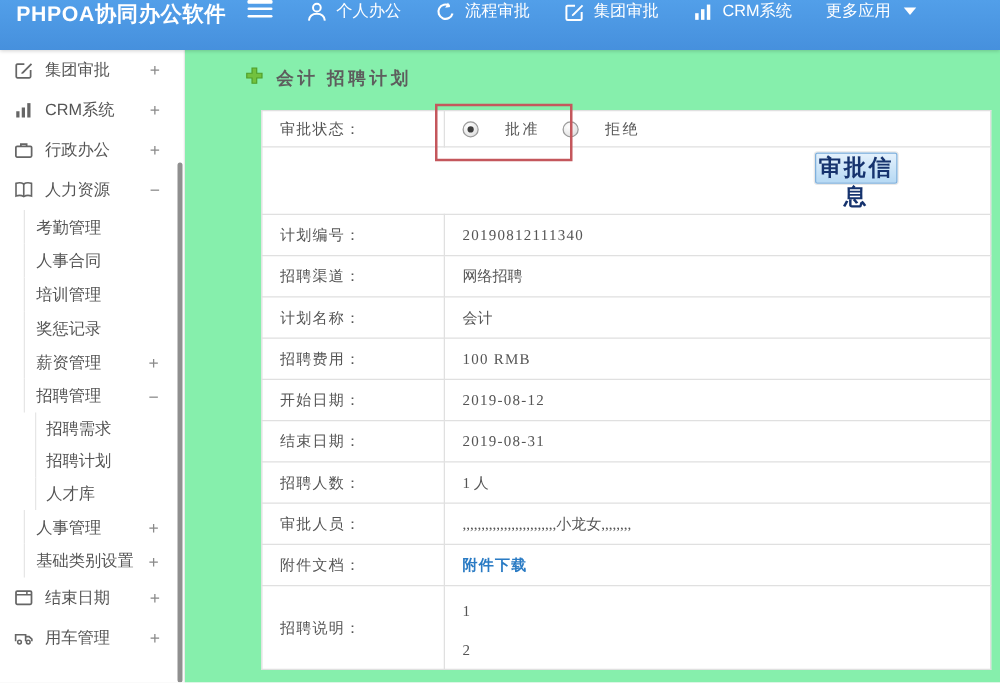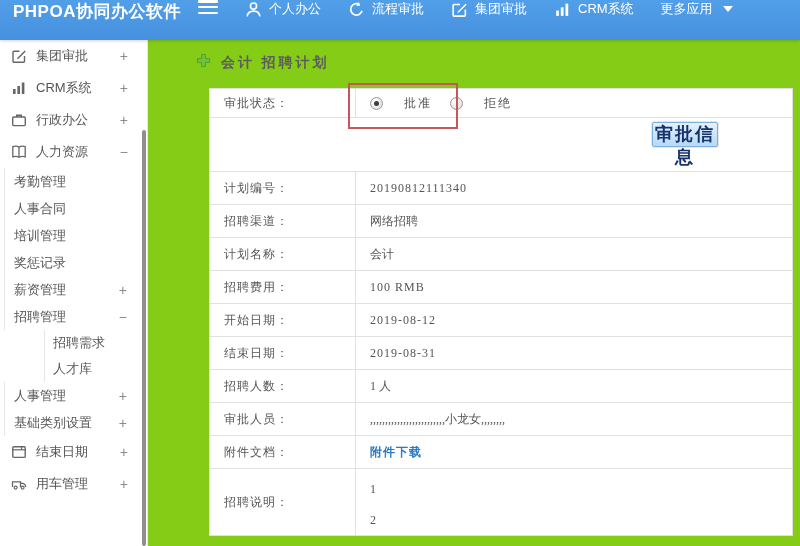--- a/index.html
+++ b/index.html
@@ -26,25 +26,25 @@
   
   .sidebar {
     position:absolute; top:40px; left:0; width:148px; height:506px;
     background:#fff; border-right:1px solid #e9e9e9; overflow:hidden; z-index:5;
   }
   .scroll-thumb { position:absolute; right:1px; top:90px; width:4px; height:416px; background:#8f8f8f; border-radius:2px; }
   .s-item { display:flex; align-items:center; color:#555; font-size:13px; cursor:pointer; }
   .s-item .toggle { margin-left:auto; padding-right:19px; color:#8a8a8a; font-size:14px; }
   .lv0 { height:32px; padding-left:11px; }
   .lv0 .ic { width:17px; margin-right:8px; display:inline-flex; }
-  .lv1 { height:27px; margin-left:4px; border-left:1px solid #e6e6e6; padding-left:9px; }
+  .lv1 { height:27px; margin-left:19px; border-left:1px solid #e6e6e6; padding-left:9px; }
   .lv1 .toggle { padding-right:20px; }
-  .lv2 { height:26px; margin-left:44px; border-left:1px solid #e6e6e6; padding-left:8px; }
-  
-  .main { position:absolute; left:148px; top:40px; width:652px; height:506px; background:#84cc16; }
+  .lv2 { height:26px; margin-left:28px; border-left:1px solid #e6e6e6; padding-left:8px; }
+  
+  .main { position:absolute; left:148px; top:40px; width:652px; height:506px; background:#86efac; }
   .breadcrumb { position:absolute; left:48px; top:13px; display:flex; align-items:center; }
   .page-title {
     margin-left:10px; font-family:"Liberation Serif","DejaVu Serif",serif;
     font-size:14px; font-weight:bold; color:#5d5d5d; letter-spacing:3px;
   }
   table.detail {
     position:absolute; left:61px; top:48px; width:584px;
     border-collapse:collapse; background:#fff;
     font-family:"Liberation Serif","DejaVu Serif",serif;
     font-size:12px; color:#555;
@@ -195,20 +195,23 @@
     <span>薪资管理</span>
     <span class="toggle">+</span>
   </div>
   <div class="s-item lv1">
     <span>招聘管理</span>
     <span class="toggle">−</span>
   </div>
 
   <div class="s-item lv2">
     <span>招聘需求</span>
+  </div>
+  <div class="s-item lv2">
+    <span>招聘计划</span>
   </div>
   <div class="s-item lv2">
     <span>人才库</span>
   </div>
 
   <div class="s-item lv1">
     <span>人事管理</span>
     <span class="toggle">+</span>
   </div>
   <div class="s-item lv1">

